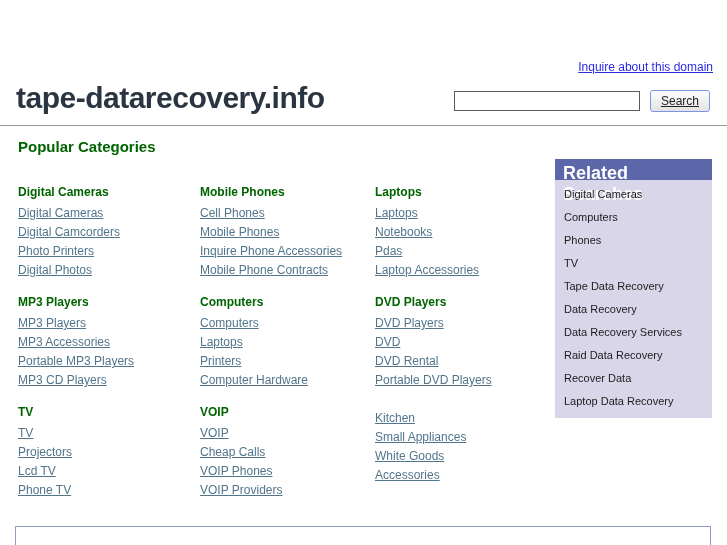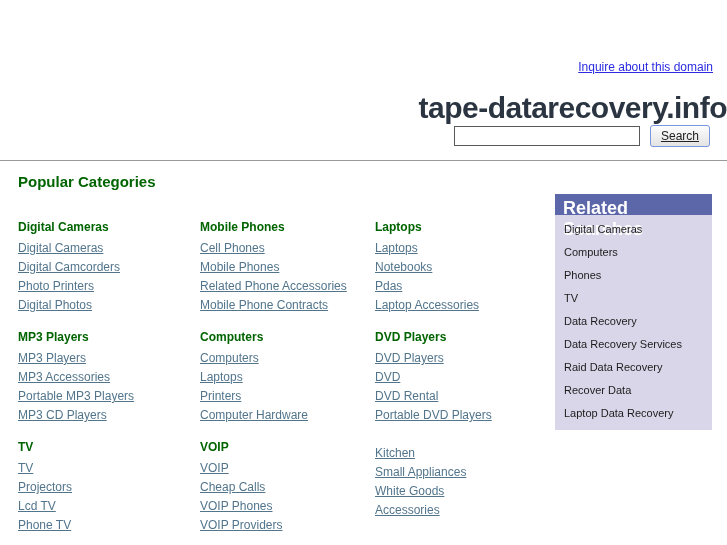--- a/index.html
+++ b/index.html
@@ -7,21 +7,21 @@
   body {
     width: 727px; height: 545px; overflow: hidden;
     font-family: "Liberation Sans", sans-serif;
     position: relative;
   }
   .top-link-row { text-align: right; padding: 16px 14px 0 0; margin-top: 41px; }
   .top-link-row a {
     color: #2b2be2; font-size: 12px; text-decoration: underline;
   }
   .header-row {
-    display: flex; align-items: flex-end; margin-top: 16px; flex-direction: column;
+    display: flex; align-items: flex-end; margin-top: 6px;
   }
   .domain-title {
     margin-left: 16px;
     font-size: 30px; font-weight: bold; color: #2b3542;
     letter-spacing: -0.5px;
   }
   .header-search { margin-left: auto; margin-right: 17px; margin-bottom: 3px; white-space: nowrap; }
   .text-input {
     width: 186px; height: 20px; border: 1px solid #5a5a5a;
     font-size: 12px; padding: 0 3px; background: #fff;
@@ -101,21 +101,21 @@
         <div class="group-title">Digital Cameras</div>
         <a class="cat-link" href="#">Digital Cameras</a>
         <a class="cat-link" href="#">Digital Camcorders</a>
         <a class="cat-link" href="#">Photo Printers</a>
         <a class="cat-link" href="#">Digital Photos</a>
       </div>
       <div class="group">
         <div class="group-title">Mobile Phones</div>
         <a class="cat-link" href="#">Cell Phones</a>
         <a class="cat-link" href="#">Mobile Phones</a>
-        <a class="cat-link" href="#">Related Phone Accessories</a>
+        <a class="cat-link" href="#">Inquire Phone Accessories</a>
         <a class="cat-link" href="#">Mobile Phone Contracts</a>
       </div>
       <div class="group">
         <div class="group-title">Laptops</div>
         <a class="cat-link" href="#">Laptops</a>
         <a class="cat-link" href="#">Notebooks</a>
         <a class="cat-link" href="#">Pdas</a>
         <a class="cat-link" href="#">Laptop Accessories</a>
       </div>
       <div class="group">
@@ -160,20 +160,21 @@
         <a class="cat-link" href="#">Accessories</a>
       </div>
     </div>
   <div class="sidebar">
     <div class="sidebar-header">Related Searches</div>
     <ul class="sidebar-list" id="related-list">
         <li>Digital Cameras</li>
         <li>Computers</li>
         <li>Phones</li>
         <li>TV</li>
+        <li>Tape Data Recovery</li>
         <li>Data Recovery</li>
         <li>Data Recovery Services</li>
         <li>Raid Data Recovery</li>
         <li>Recover Data</li>
         <li>Laptop Data Recovery</li>
       </ul>
   </div>
 </div>
 
 <div class="footer-box">

